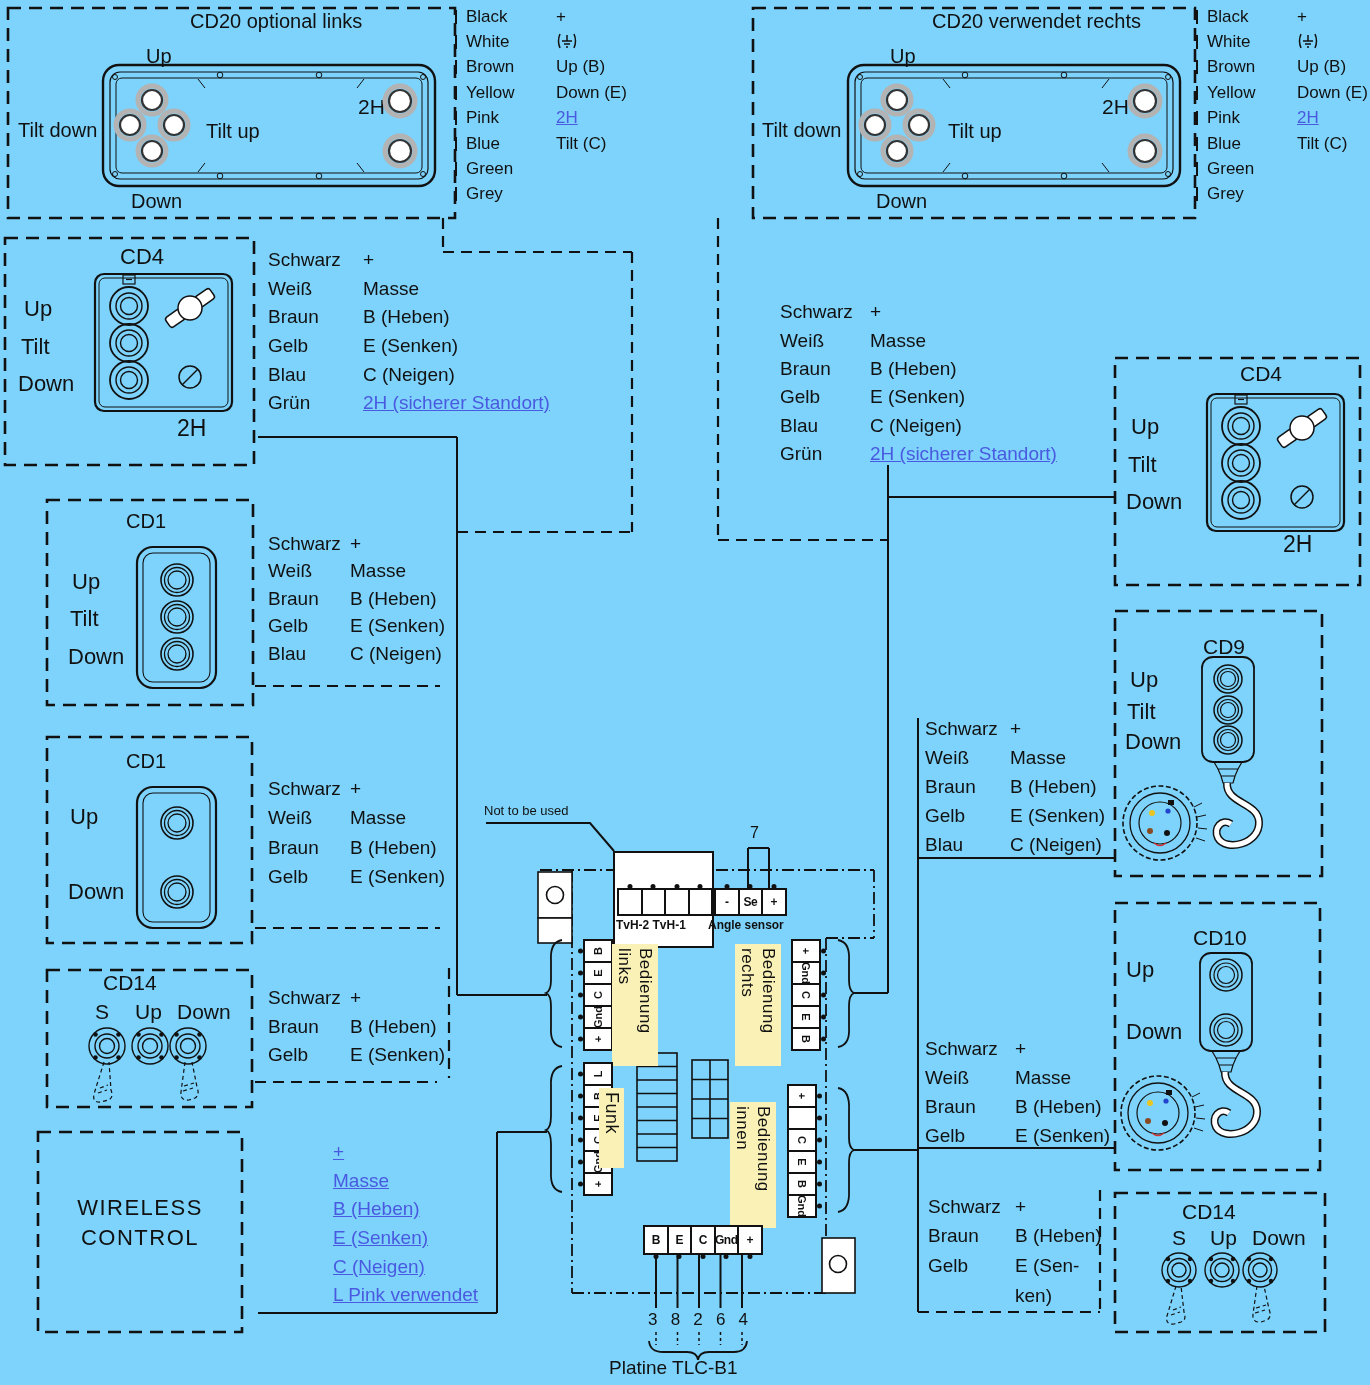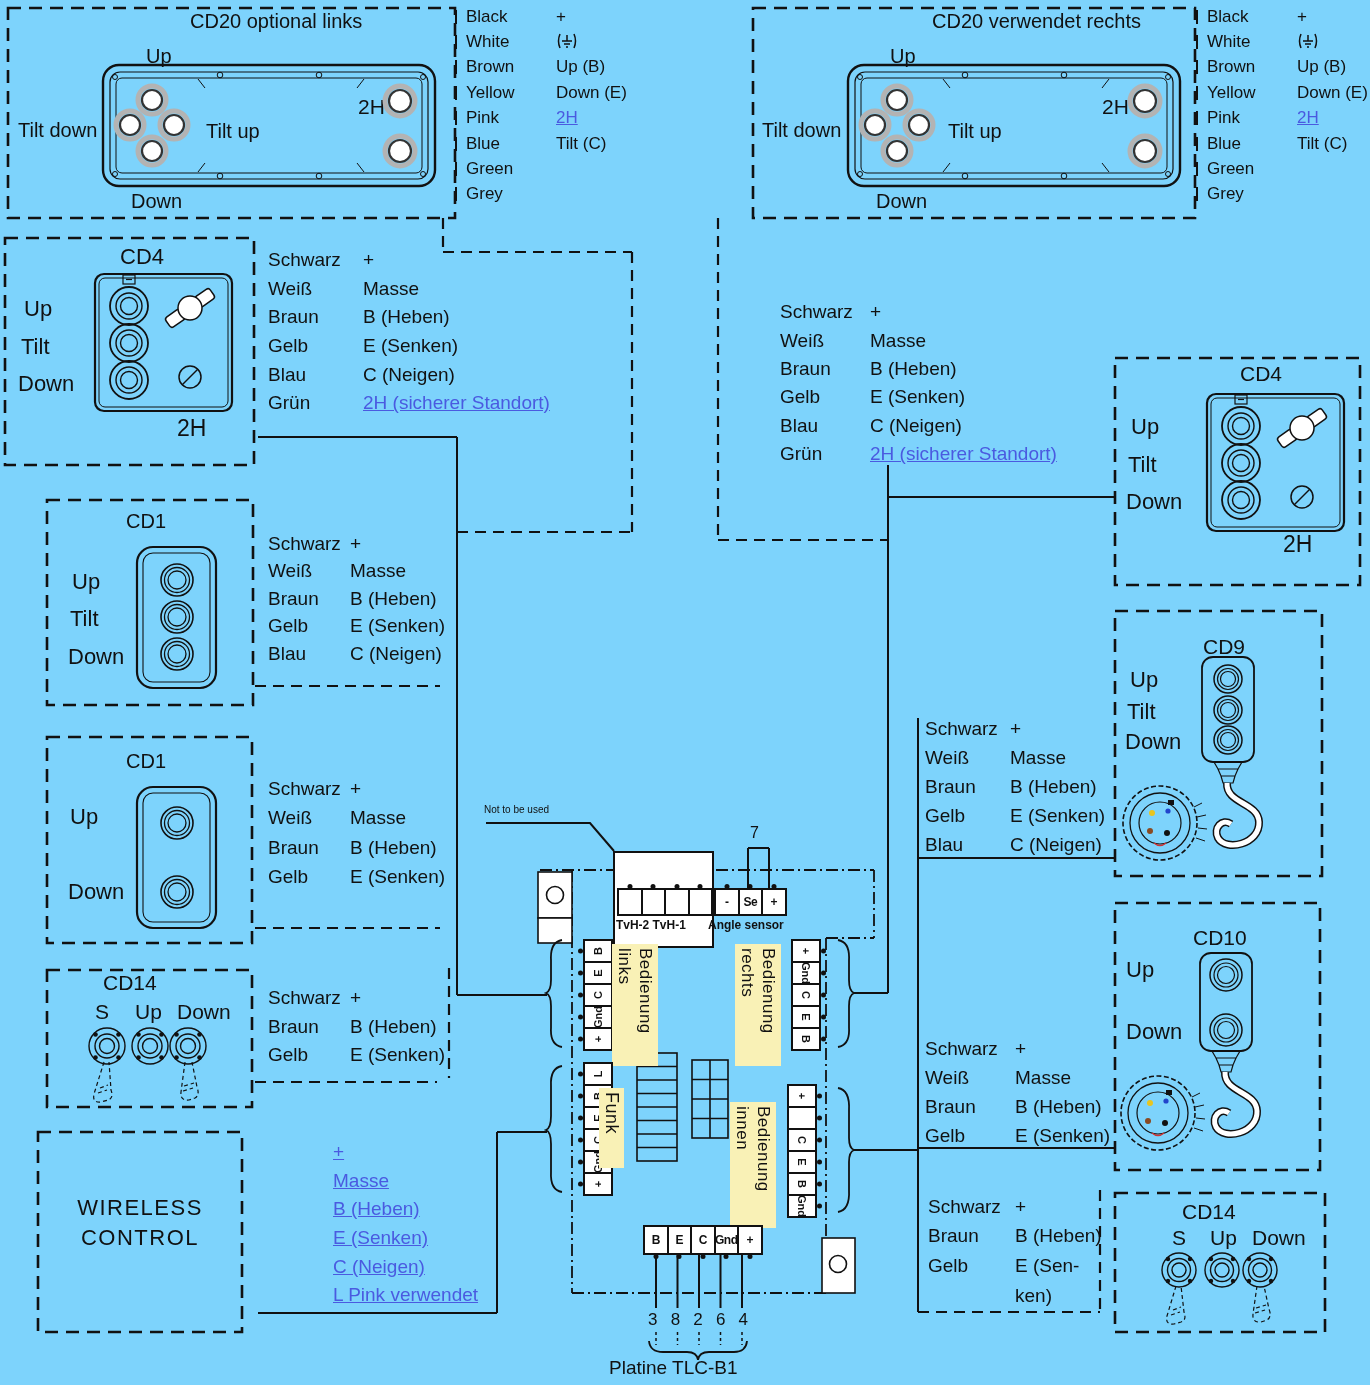--- a/index.html
+++ b/index.html
@@ -1,19 +1,19 @@
 <!DOCTYPE html>
 <html><head>
 <meta charset="utf-8">
 <style>
   html,body{margin:0;padding:0;background:#fff}
   .stage{position:relative;width:1370px;height:1385px;background:#7dd3fc;
          font-family:"Liberation Sans",sans-serif;color:#111;overflow:hidden}
   .t{position:absolute;white-space:nowrap;line-height:1.1}
-  .f15{font-size:10px}.f16{font-size:16px}.f17{font-size:17px}.f19{font-size:19px}
+  .f15{font-size:13px}.f16{font-size:16px}.f17{font-size:17px}.f19{font-size:19px}
   .f20{font-size:20px}.f21{font-size:21px}.f22{font-size:22px}.f23{font-size:23px}
   svg.ovl{position:absolute;left:0;top:0;pointer-events:none}
   .dev{position:absolute}
   
   .wlist{position:absolute}
   .wrow{display:flex;align-items:center;height:var(--rh)}
   .wc{width:var(--cw);flex:none}
   .wv{flex:none}
   .tick{width:2px;height:14px;background:#111;margin-right:9px;flex:none;align-self:center}
   .bluelink{color:#4a5ae0;text-decoration:underline;cursor:pointer}

